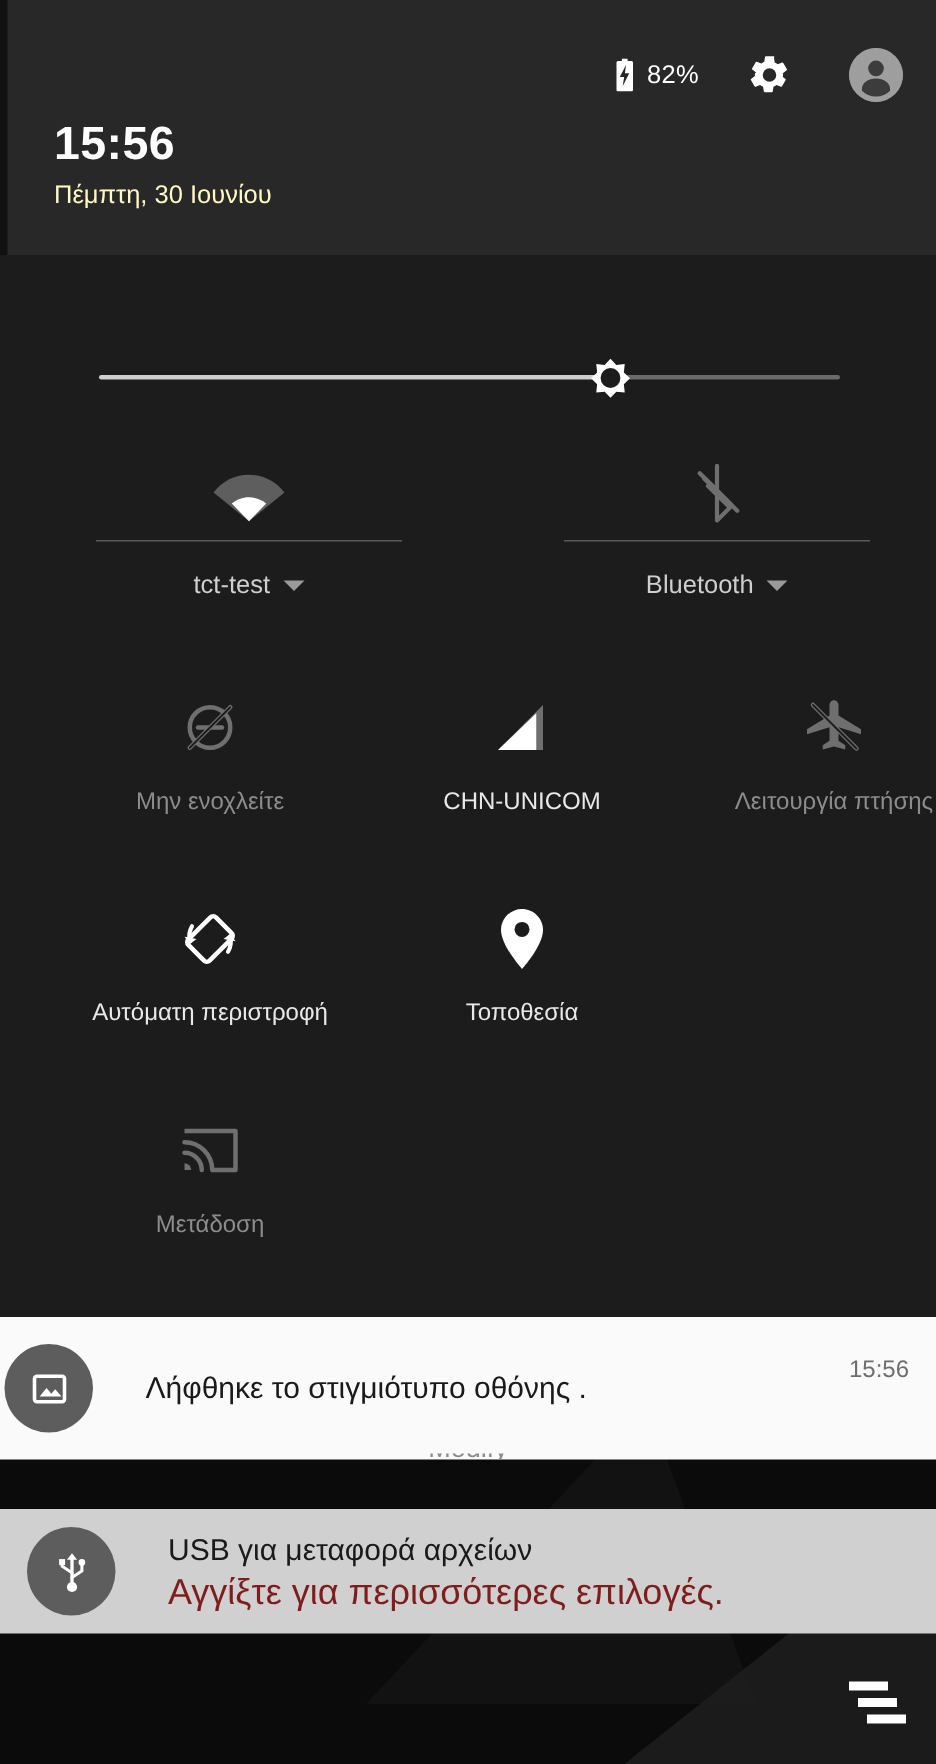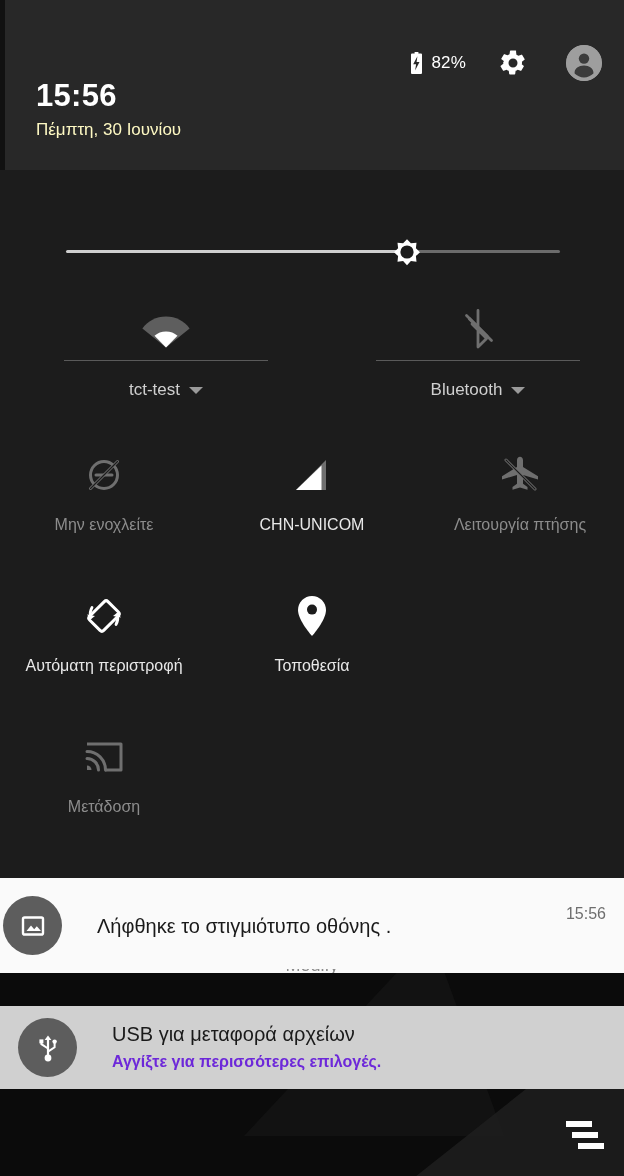--- a/index.html
+++ b/index.html
@@ -63,21 +63,21 @@
     position: absolute;
     left: 0; top: 0;
     width: 624px;
     height: 170px;
     background: #282828;
     z-index: 4;
   }
   .status-row {
     position: absolute;
     right: 22px;
-    top: 40px;
+    top: 27px;
     display: flex;
     align-items: center;
     gap: 0;
     height: 46px;
   }
   .battery-group {
     display: flex;
     align-items: center;
     gap: 8px;
     margin-right: 30px;
@@ -207,22 +207,23 @@
   .caret {
     width: 0; height: 0;
     border-left: 7px solid transparent;
     border-right: 7px solid transparent;
     border-top: 7px solid #9a9a9a;
   }
 
   
   .tile-grid {
     position: absolute;
-    left: 0; top: 264px;
-    width: 624px;
+    left: 0; top: 274px;
+    width: 624px;
+    padding-left: 36px;
   }
   .tile-row {
     display: flex;
     width: 624px;
   }
   .tile {
     width: 208px;
     height: 141px;
     display: flex;
     flex-direction: column;
@@ -287,27 +288,26 @@
     min-width: 0;
   }
   .notif-title {
     color: #1a1a1a;
     font-size: 20px;
     line-height: 26px;
     white-space: nowrap;
     overflow: hidden;
   }
   .notif-sub {
-    color: #6d28d9;
-    font-size: 16px;
+    color: #7f1d1d;
+    font-size: 24px;
     line-height: 25px;
     margin-top: 2px;
     white-space: nowrap;
     overflow: hidden;
-    font-weight: bold;
   }
   .notif-time {
     color: #6e6e6e;
     font-size: 16px;
     flex: 0 0 auto;
     margin-left: 12px;
     align-self: flex-start;
     margin-top: 27px;
   }
   .notif-peek {

